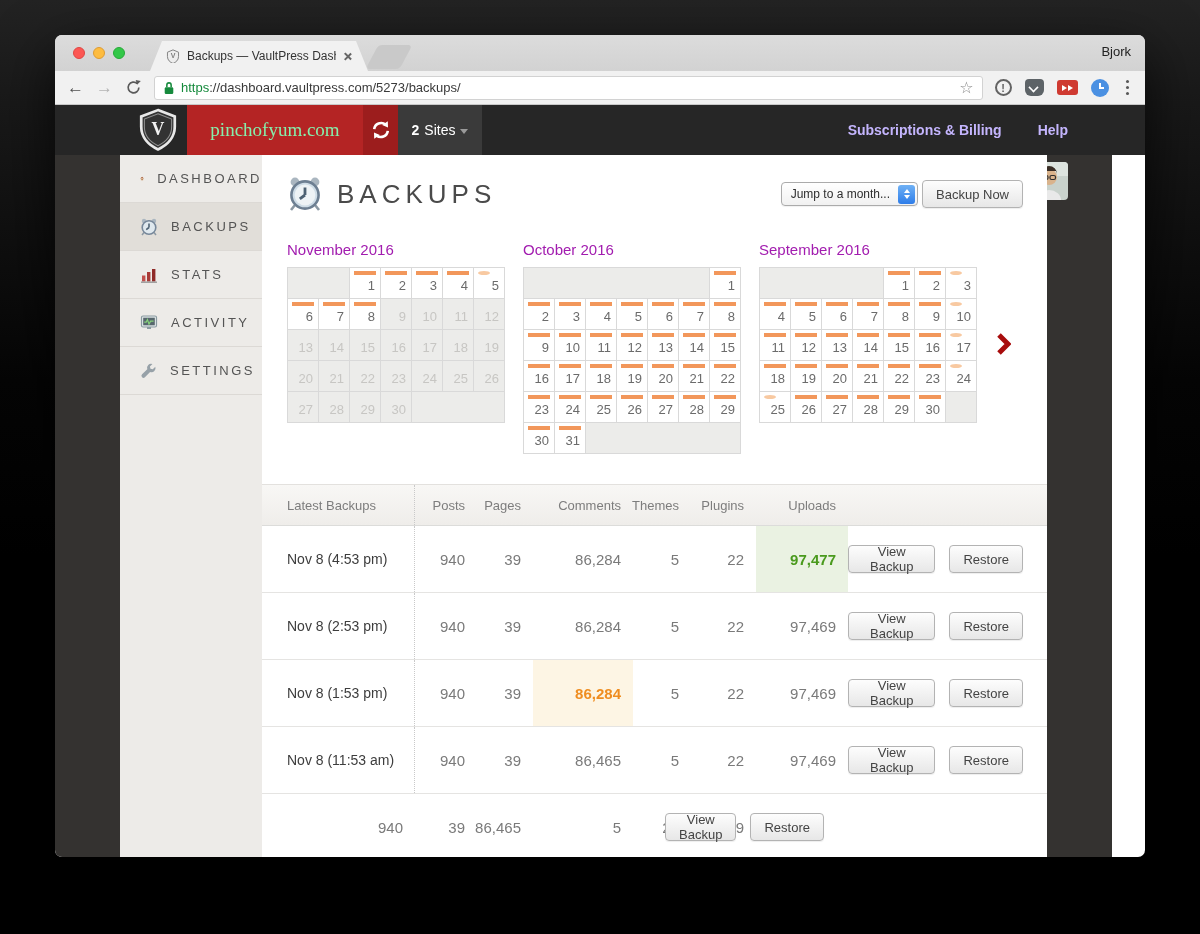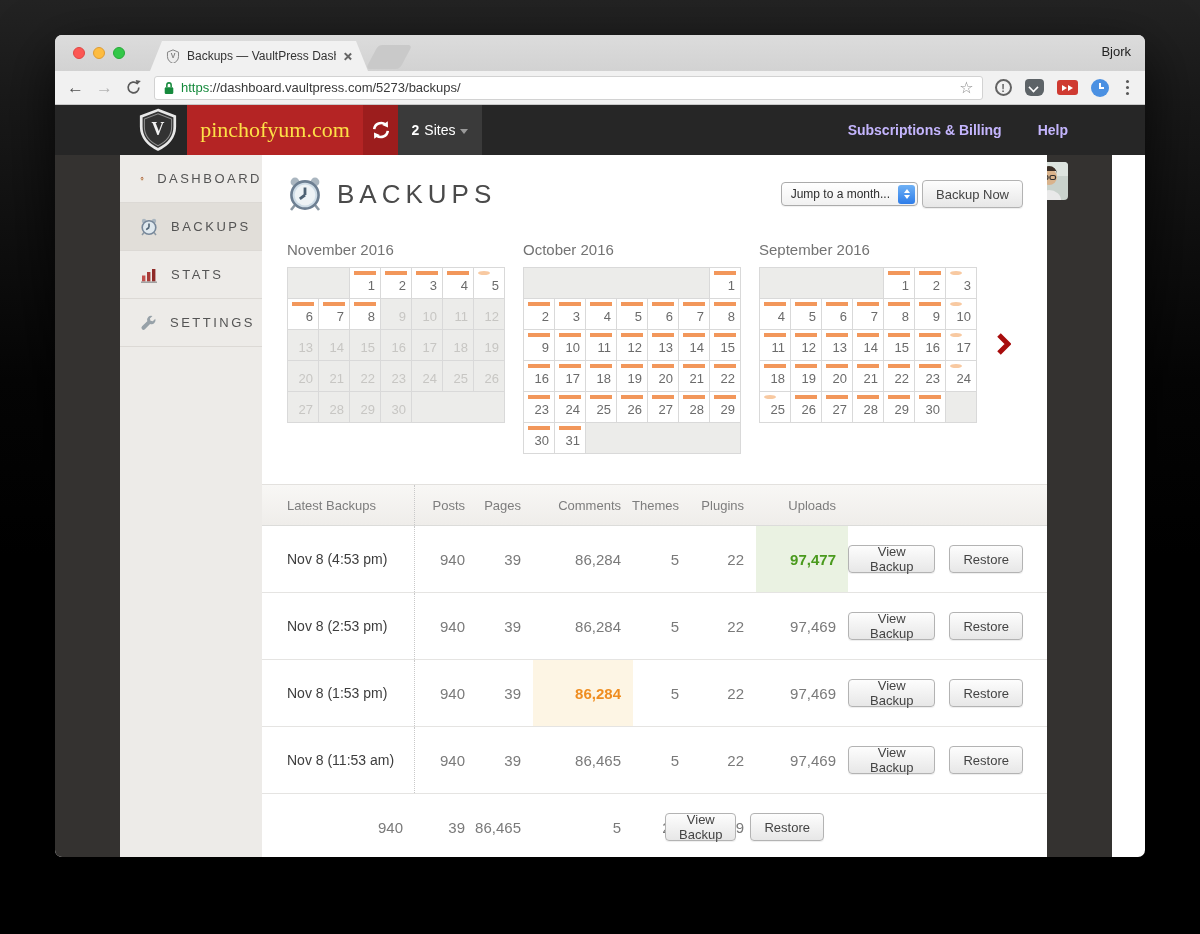--- a/index.html
+++ b/index.html
@@ -51,22 +51,22 @@
   .ext-red { width:21px; height:15px; background:#cf3a31; border-radius:3px; display:flex; align-items:center; justify-content:center; gap:1px; }
   .ext-red i { width:0; height:0; border-top:3.5px solid transparent; border-bottom:3.5px solid transparent; border-left:5px solid #fff; }
   .ext-clock { width:18px; height:18px; border-radius:50%; background:#4a90e2; position:relative; }
   .ext-clock:before { content:""; position:absolute; left:8px; top:4px; width:2px; height:6px; background:#fff; }
   .ext-clock:after { content:""; position:absolute; left:8px; top:8px; width:5px; height:2px; background:#fff; }
   .menu-dots { display:flex; flex-direction:column; gap:2.5px; padding:0 4px; }
   .menu-dots i { width:3.5px; height:3.5px; background:#575757; border-radius:50%; }
   
   .appnav { height:50px; background:#262626; display:flex; align-items:stretch; }
   .vp-logo { margin-left:80px; align-self:center; display:flex; }
-  .site-btn { margin-left:6px; width:176px; background:var(--brand-red); color:#fde047;
-    font-family:"Liberation Serif","DejaVu Serif",serif; font-size:22px;
+  .site-btn { margin-left:6px; width:176px; background:var(--brand-red); color:#86efac;
+    font-family:"Liberation Serif","DejaVu Serif",serif; font-size:19px;
     display:flex; align-items:center; justify-content:center; }
   .sync-btn { width:35px; background:var(--brand-red-dark); display:flex; align-items:center; justify-content:center; }
   .sites-btn { width:84px; background:#3a3a3a; display:flex; align-items:center; justify-content:center; gap:5px; color:#fff; font-size:14px; }
   .sites-count { font-weight:bold; }
   .caret-down { width:0; height:0; border-left:4.5px solid transparent; border-right:4.5px solid transparent; border-top:5px solid #9a9a9a; margin-top:2px; }
   .appnav-right { margin-left:auto; display:flex; align-items:center; gap:36px; margin-right:77px; }
   .appnav-link { color:#c4b5fd; font-size:14px; font-weight:bold; }
   .avatar { position:absolute; right:77px; top:127px; width:38px; height:38px; border-radius:4px; overflow:hidden; }
   
   .content { display:flex; height:702px; }
@@ -88,21 +88,21 @@
     display:flex; flex-direction:column; align-items:center; justify-content:center; gap:2px; }
   .stepper i { width:0; height:0; border-left:3.5px solid transparent; border-right:3.5px solid transparent; }
   .stepper .up { border-bottom:4px solid #fff; }
   .stepper .down { border-top:4px solid #fff; }
   .btn { height:28px; padding:0 13px; border:1px solid #b3b3b3; border-radius:4px;
     background:linear-gradient(#fdfdfd,#e7e7e7); font-size:13px; color:#444;
     display:inline-flex; align-items:center; box-shadow:0 1px 1px rgba(0,0,0,.07);
     font-family:inherit; }
   
   .calendars { display:flex; gap:18px; margin-top:24px; position:relative; padding-right:64px; }
-  .cal-title { font-size:15px; color:#737373; margin-bottom:9px; }
+  .cal-title { font-size:15px; color:#a21caf; margin-bottom:9px; }
   .cal-grid { display:grid; grid-template-columns:repeat(7,30px); grid-auto-rows:30px; gap:1px;
     background:#d9d9d9; border:1px solid #d9d9d9; width:fit-content; }
   .cal-cell { background:#fff; position:relative; }
   .cal-cell .num { position:absolute; right:5px; bottom:5px; font-size:13px; color:#6b6b6b; }
   .cal-cell.muted { background:#ececea; }
   .cal-cell.muted .num { color:#c7c6c3; }
   .cal-cell .bar { position:absolute; left:4px; right:4px; top:3px; height:4px; background:var(--bar-orange); }
   .cal-cell .bar.light { background:var(--bar-orange-light); }
   .cal-next { position:absolute; right:36px; top:92px; }
   
@@ -240,20 +240,29 @@
       <div class="side-item">
         <svg width="18" height="17" viewBox="0 0 18 17">
           <rect x="2" y="9.5" width="3.4" height="6" fill="#c0504d"></rect>
           <rect x="7" y="6" width="3.4" height="9.5" fill="#a83a36"></rect>
           <rect x="12" y="3" width="3.4" height="12.5" fill="#8f2a27"></rect>
           <rect x="1" y="15.5" width="16" height="1.4" fill="#9a9a9a"></rect>
         </svg>
         <span class="side-label">STATS</span>
       </div>
       <div class="side-item">
+        <svg width="18" height="17" viewBox="0 0 18 17">
+          <rect x="1.5" y="2" width="15" height="11" rx="1.5" fill="#e3e9ea" stroke="#8a9aa0" stroke-width="1.2"></rect>
+          <rect x="3.2" y="3.7" width="11.6" height="7.6" fill="#57676d"></rect>
+          <polyline points="4.2,8.2 6.2,8.2 7.4,5.6 9,10 10.6,7.2 13.6,7.2" fill="none" stroke="#86d17c" stroke-width="1.2"></polyline>
+          <rect x="7" y="13" width="4" height="2" fill="#8a9aa0"></rect>
+        </svg>
+        <span class="side-label">ACTIVITY</span>
+      </div>
+      <div class="side-item">
         <svg width="17" height="17" viewBox="0 0 18 18">
           <path d="M16.2 5.1 a4.3 4.3 0 0 1 -5.5 5.5 L5.2 16.1 a2.1 2.1 0 1 1 -3 -3 L7.7 7.6 a4.3 4.3 0 0 1 5.5 -5.5 L10.5 4.8 l.6 2.4 2.4.6 z" fill="#97a1a8"></path>
         </svg>
         <span class="side-label">SETTINGS</span>
       </div>
     </aside>
 
     <main>
       <div class="page-head">
         <svg width="36" height="36" viewBox="0 0 18 18">

